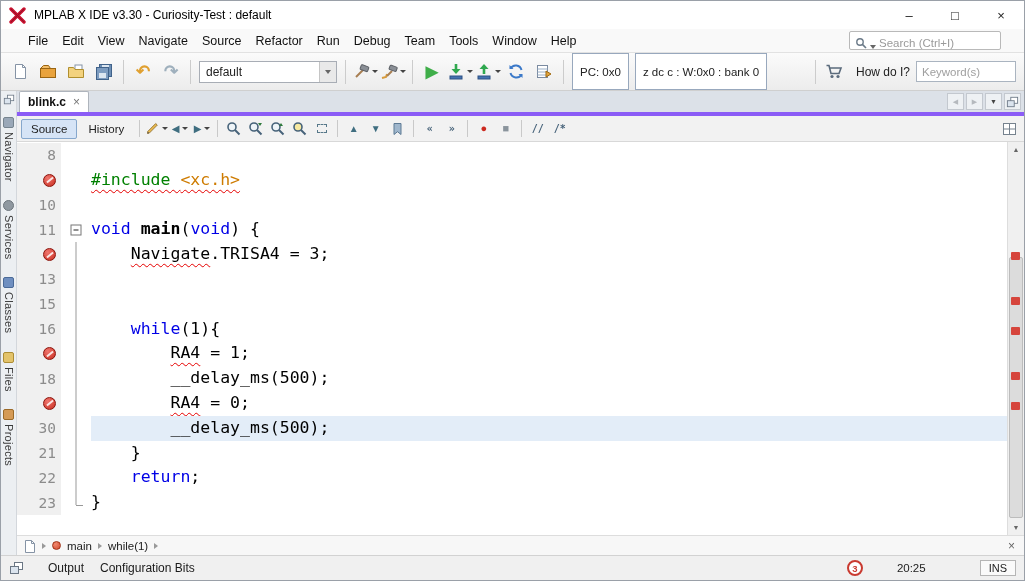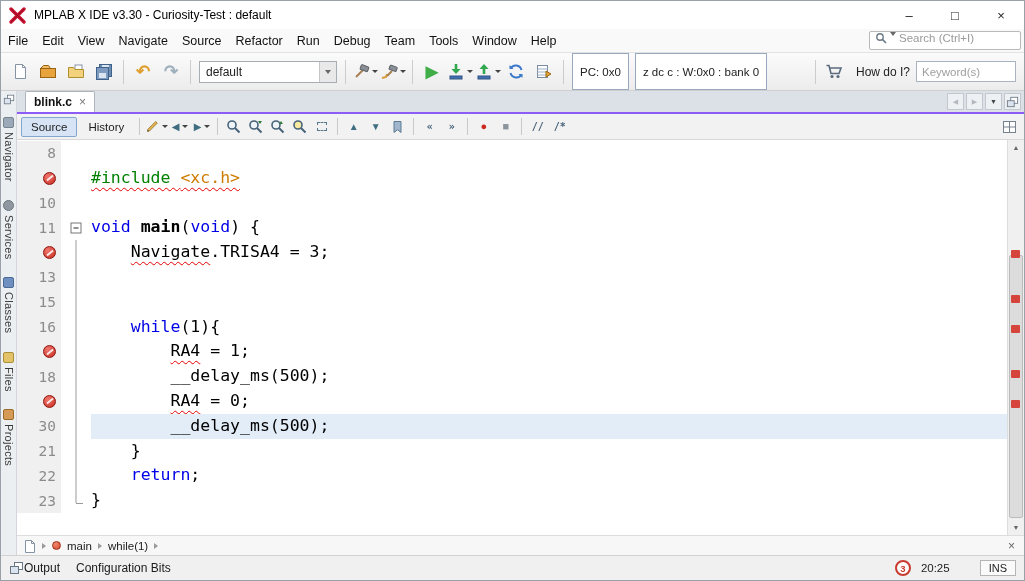--- a/index.html
+++ b/index.html
@@ -8,24 +8,24 @@
 .app{width:1025px;height:581px;display:flex;flex-direction:column;border:1px solid #9aa0a8;background:#fff;}
 
 
 .titlebar{flex:0 0 28px;display:flex;align-items:center;background:#fff;padding-left:8px;}
 .app-logo{width:17px;height:17px;margin-right:8px;display:flex;}
 .win-title{font-size:12px;color:#000;}
 .win-btns{margin-left:auto;display:flex;height:100%;}
 .win-btn{width:46px;height:100%;display:flex;align-items:center;justify-content:center;font-size:13px;color:#222;}
 
 
-.menubar{flex:0 0 24px;display:flex;align-items:center;background:#f9f9f9;border-bottom:1px solid #e2e2e2;padding:0 0;}
+.menubar{flex:0 0 24px;display:flex;align-items:center;background:#f9f9f9;border-bottom:1px solid #e2e2e2;padding:0 20px;}
 #menu-items{display:flex;align-items:center;}
 .menu-item{font-size:12.5px;color:#111;padding:3px 7px;white-space:nowrap;}
-.qsearch{margin-left:auto;display:flex;align-items:flex-start;gap:3px;border:1px solid #b9b9b9;border-radius:2px;background:#fff;height:19px;padding:0 5px;margin-right:3px;}
+.qsearch{margin-left:auto;display:flex;align-items:flex-end;gap:3px;border:1px solid #b9b9b9;border-radius:2px;background:#fff;height:19px;padding:0 5px;margin-right:3px;}
 .qs-input{border:none;outline:none;width:116px;font-size:11.5px;color:#555;background:transparent;font-family:"Liberation Sans",sans-serif;}
 .qs-input::placeholder{color:#9a9a9a;}
 .tri-down{width:0;height:0;border-top:4px solid #666;border-left:3.5px solid transparent;border-right:3.5px solid transparent;}
 
 
 .toolbar{flex:0 0 36px;display:flex;align-items:center;background:linear-gradient(#fbfbfb,#ececec);border-bottom:1px solid #cfcfcf;padding:0 6px;gap:2px;}
 .tbtn{border:none;background:transparent;min-width:26px;height:28px;display:flex;align-items:center;justify-content:center;gap:1px;}
 .tsep{width:1px;height:24px;background:#cccccc;margin:0 4px;flex:0 0 1px;}
 .push{margin-left:auto;}
 .glyph span{font-size:17px;font-weight:bold;line-height:1;}
@@ -49,21 +49,21 @@
 .dock-icon{width:11px;height:11px;border-radius:2px;display:block;}
 .di0{background:#9aa8b8;border:1px solid #76848f;}
 .di1{background:#8f98a0;border:1px solid #6d757c;border-radius:50%;}
 .di2{background:#6f8fc0;border:1px solid #4a6a98;}
 .di3{background:#e3c36a;border:1px solid #ad8d35;}
 .di4{background:#d59a55;border:1px solid #9c6a28;}
 .dock-label{writing-mode:vertical-lr;font-size:11px;color:#3a3a3a;letter-spacing:.3px;}
 .central{flex:1;display:flex;flex-direction:column;min-width:0;}
 
 
-.tabrow{flex:0 0 23px;background:#dce1e8;display:flex;align-items:flex-end;padding-left:8px;border-bottom:2px solid #8b5cf6;gap:48px;}
+.tabrow{flex:0 0 23px;background:#dce1e8;display:flex;align-items:flex-end;padding-left:2px;border-bottom:4px solid #8b5cf6;gap:48px;}
 .tab{height:21px;background:#fff;border:1px solid #aeb4bc;border-bottom:none;display:flex;align-items:center;padding:0 8px;gap:7px;border-radius:2px 2px 0 0;}
 .tab-label{font-size:12px;font-weight:bold;color:#111;}
 .tab-close{font-size:12px;color:#777;line-height:1;}
 .tab-controls{margin-left:auto;display:flex;align-items:center;gap:2px;padding:0 3px 2px 0;}
 .tc-btn{width:17px;height:17px;border:1px solid #c3c8cf;background:#eef1f4;display:flex;align-items:center;justify-content:center;font-size:7px;color:#444;}
 .tc-btn.dis{color:#b5b9be;}
 
 
 .edbar{flex:0 0 26px;background:#f2f2f2;border-bottom:1px solid #d8d8d8;display:flex;align-items:center;padding:0 4px;gap:1px;}
 .src-btn{border:1px solid transparent;background:transparent;font-size:11.5px;padding:3px 9px;color:#222;font-family:"Liberation Sans",sans-serif;}
@@ -108,21 +108,21 @@
 
 
 .breadcrumb{flex:0 0 20px;background:#f7f7f7;border-top:1px solid #ddd;display:flex;align-items:center;padding:0 7px;gap:6px;}
 .bc-chev{width:0;height:0;border-left:4px solid #999;border-top:3.5px solid transparent;border-bottom:3.5px solid transparent;flex:0 0 auto;}
 .bc-items{display:flex;align-items:center;gap:6px;}
 .bc-method{width:9px;height:9px;border-radius:50%;background:radial-gradient(circle at 35% 30%,#f08a70,#d3482e);border:1px solid #a03015;display:block;}
 .bc-label{font-size:11.5px;color:#222;}
 .bc-close{margin-left:auto;font-size:12px;color:#666;padding-right:2px;}
 
 
-.statusbar{flex:0 0 25px;background:#f0f0f0;border-top:1px solid #d2d2d2;display:flex;align-items:center;padding:0 8px;gap:0;}
+.statusbar{flex:0 0 25px;background:#f0f0f0;border-top:1px solid #d2d2d2;display:flex;align-items:center;padding:0 8px;gap:24px;}
 #status-tabs{display:flex;align-items:center;}
 .status-tab{font-size:12px;color:#1a1a1a;margin-right:16px;}
 .flexfill{flex:1;}
 .notif{width:16px;height:16px;border:2px solid #c93a30;border-radius:50%;color:#c93a30;font-size:9.5px;font-weight:bold;display:flex;align-items:center;justify-content:center;background:#fff;}
 .time{font-size:11.5px;color:#222;margin:0 10px;}
 .ins{font-size:11px;color:#222;border:1px solid #b5b5b5;background:#fafafa;padding:1px 8px;margin-left:20px;}
 </style>
 </head>
 <body>
 

